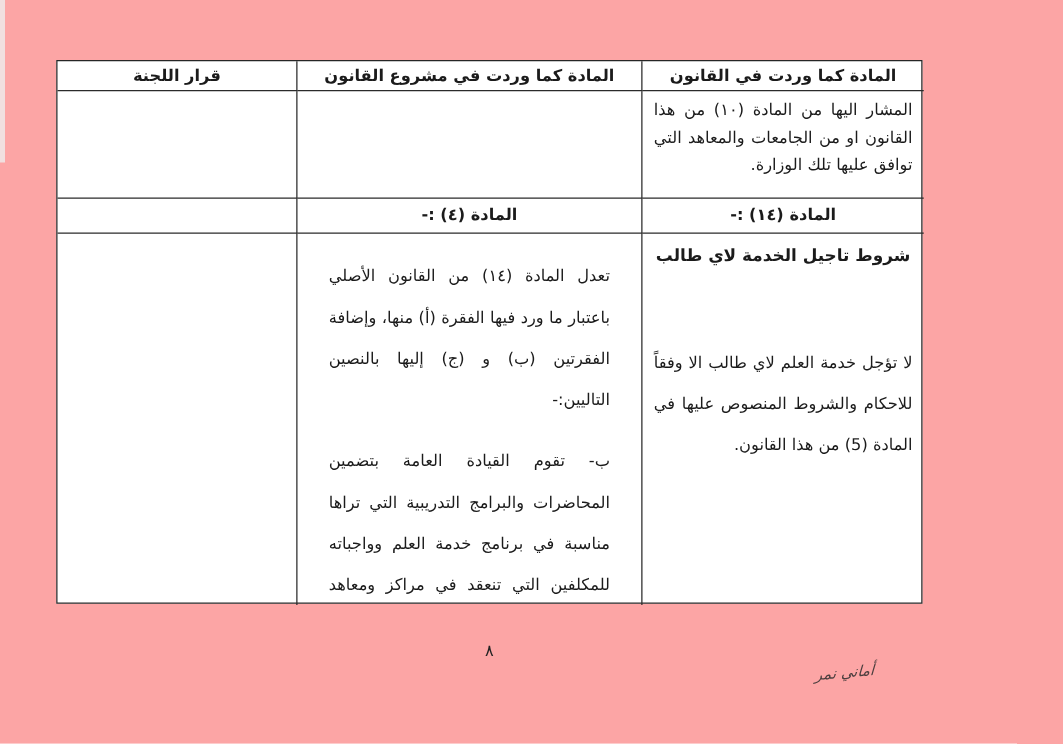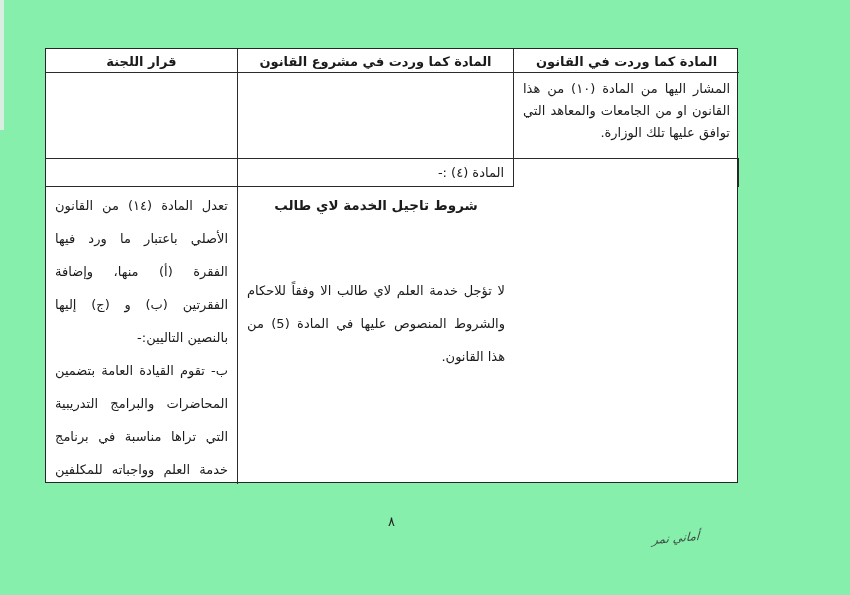--- a/index.html
+++ b/index.html
@@ -5,21 +5,21 @@
   html,body{margin:0;padding:0;}
   body{
     width:850px;height:595px;
     background:#ffffff;
     font-family:"DejaVu Sans", sans-serif;
     color:#1b1b1b;
     -webkit-font-smoothing:antialiased;
   }
   .page{
     position:relative;width:850px;height:595px;
-    background:#86efac;overflow:hidden;
+    background:#fca5a5;overflow:hidden;
   }
   
   .scan-streak{
     position:absolute;left:0;top:0;width:4px;height:130px;
     background:#eeeeee;opacity:.8;
   }
   .doc-table{
     position:absolute;left:45px;top:48px;
     width:693px;height:435px;
     display:grid;
@@ -51,40 +51,41 @@
     font-size:13px;
   }
   .r1-original{
     line-height:22px;
     padding-top:5px;
     text-align:justify;
     text-justify:inter-word;
   }
   .r2-cell{
     line-height:27px;
-    font-weight:normal;
+    font-weight:bold;
     font-size:13px;
+    text-align:center;
   }
   .r3-original{padding-top:7px;}
   .r3-original .title{
     font-weight:bold;
     text-align:center;
     font-size:13.5px;
     line-height:22px;
     margin:0;
   }
   .r3-original .body{
     margin:58px 0 0 0;
     line-height:33px;
     text-align:justify;
     text-justify:inter-word;
   }
   .r3-draft{padding-top:2px;}
   .r3-draft p{
-    margin:0;
+    margin:16px;
     line-height:33px;
     text-align:justify;
     text-justify:inter-word;
   }
   .page-number{
     position:absolute;
     left:388px;top:514px;
     font-size:13px;color:#222;
     direction:rtl;
   }
@@ -111,20 +112,21 @@
     <div class="cell hdr">قرار اللجنة</div>
     <div class="cell hdr">المادة كما وردت في مشروع القانون المعدل</div>
     <div class="cell hdr col-last">المادة كما وردت في القانون الأصلي</div>
 
     <div class="cell"></div>
     <div class="cell"></div>
     <div class="cell col-last body-txt r1-original">المشار اليها من المادة (١٠) من هذا القانون او من الجامعات والمعاهد التي توافق عليها تلك الوزارة.</div>
 
     <div class="cell r2-cell"></div>
     <div class="cell r2-cell">المادة (٤) :-</div>
+    <div class="cell r2-cell col-last">المادة (١٤) :-</div>
 
     <div class="cell row-last"></div>
     <div class="cell row-last body-txt r3-draft">
       <p>تعدل المادة (١٤) من القانون الأصلي باعتبار ما ورد فيها الفقرة (أ) منها، وإضافة الفقرتين (ب) و (ج) إليها بالنصين التاليين:-</p>
       <p>ب-  تقوم القيادة العامة بتضمين المحاضرات والبرامج التدريبية التي تراها مناسبة في برنامج خدمة العلم وواجباته للمكلفين التي تنعقد في مراكز ومعاهد القوات المسلحة بالتنسيق مع وزارة التعليم العالي والبحث العلمي لغايات احتسابها ضمن متطلبات دراسة طلبة الجامعات والمعاهد</p>
     </div>
     <div class="cell row-last col-last body-txt r3-original">
       <p class="title">شروط تاجيل الخدمة لاي طالب</p>
       <p class="body">لا تؤجل خدمة العلم لاي طالب الا وفقاً للاحكام والشروط المنصوص عليها في المادة (5) من هذا القانون.</p>
     </div>

